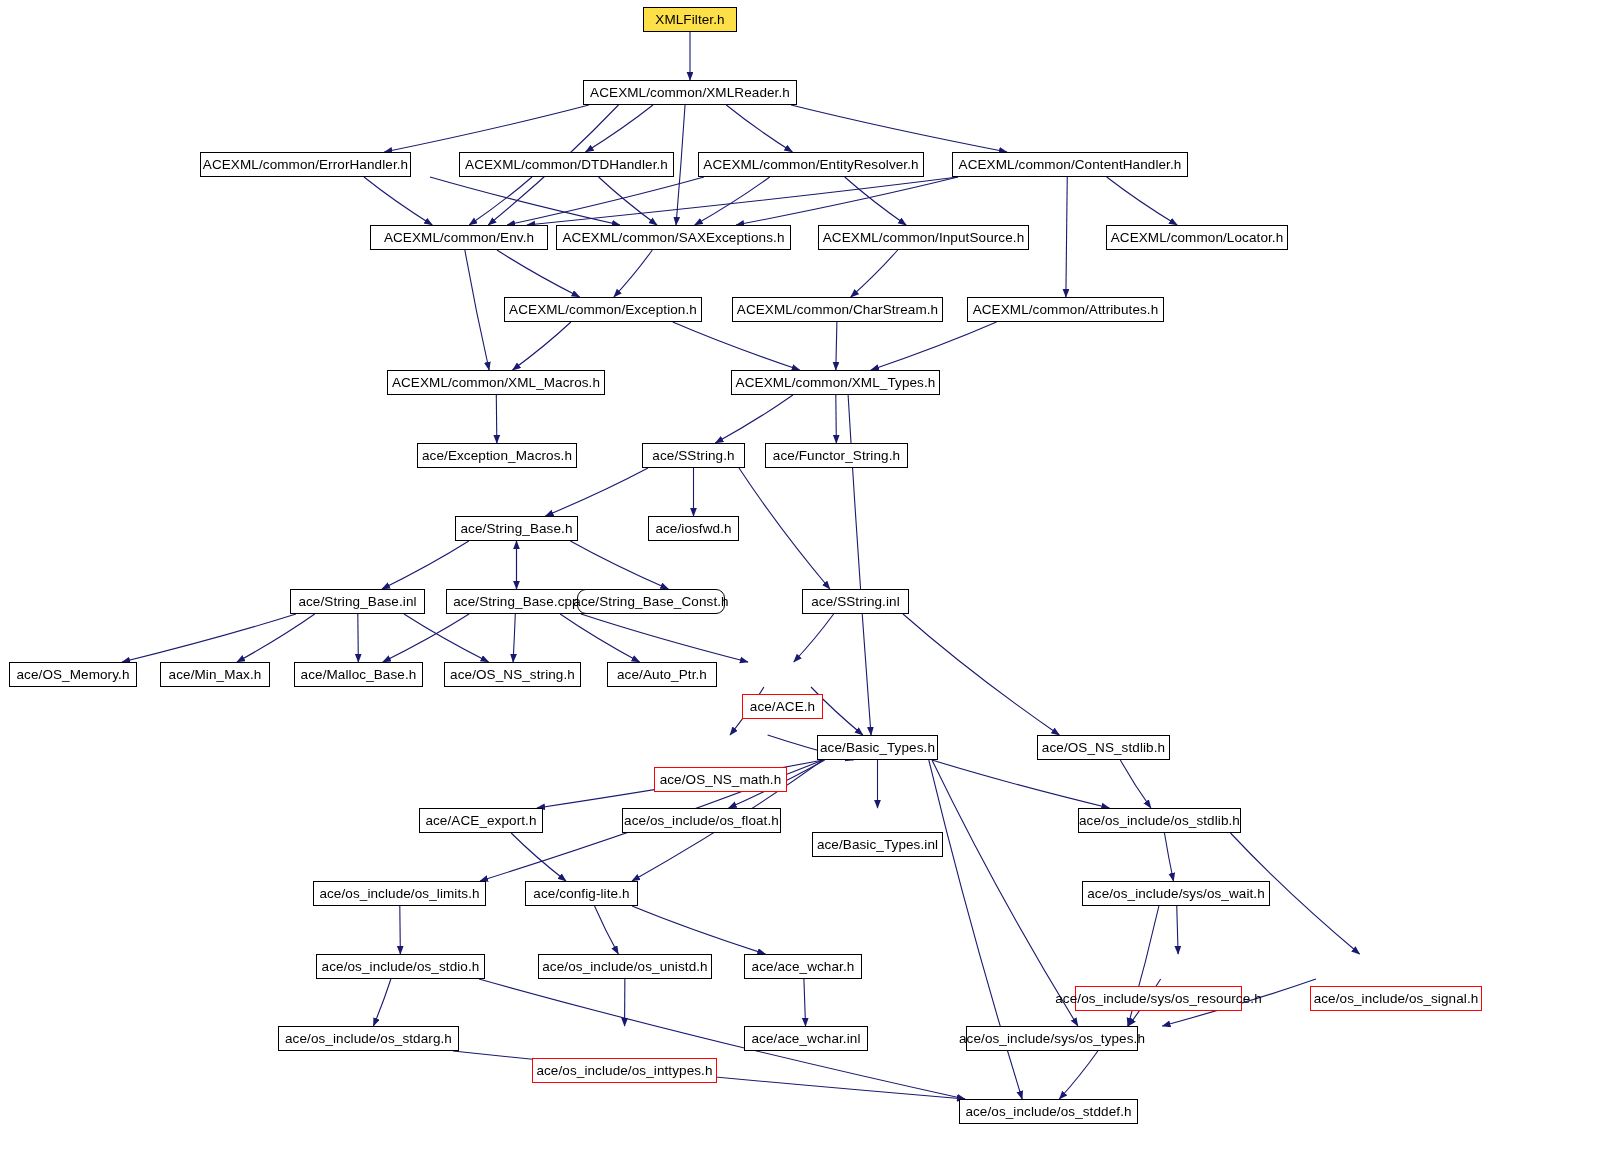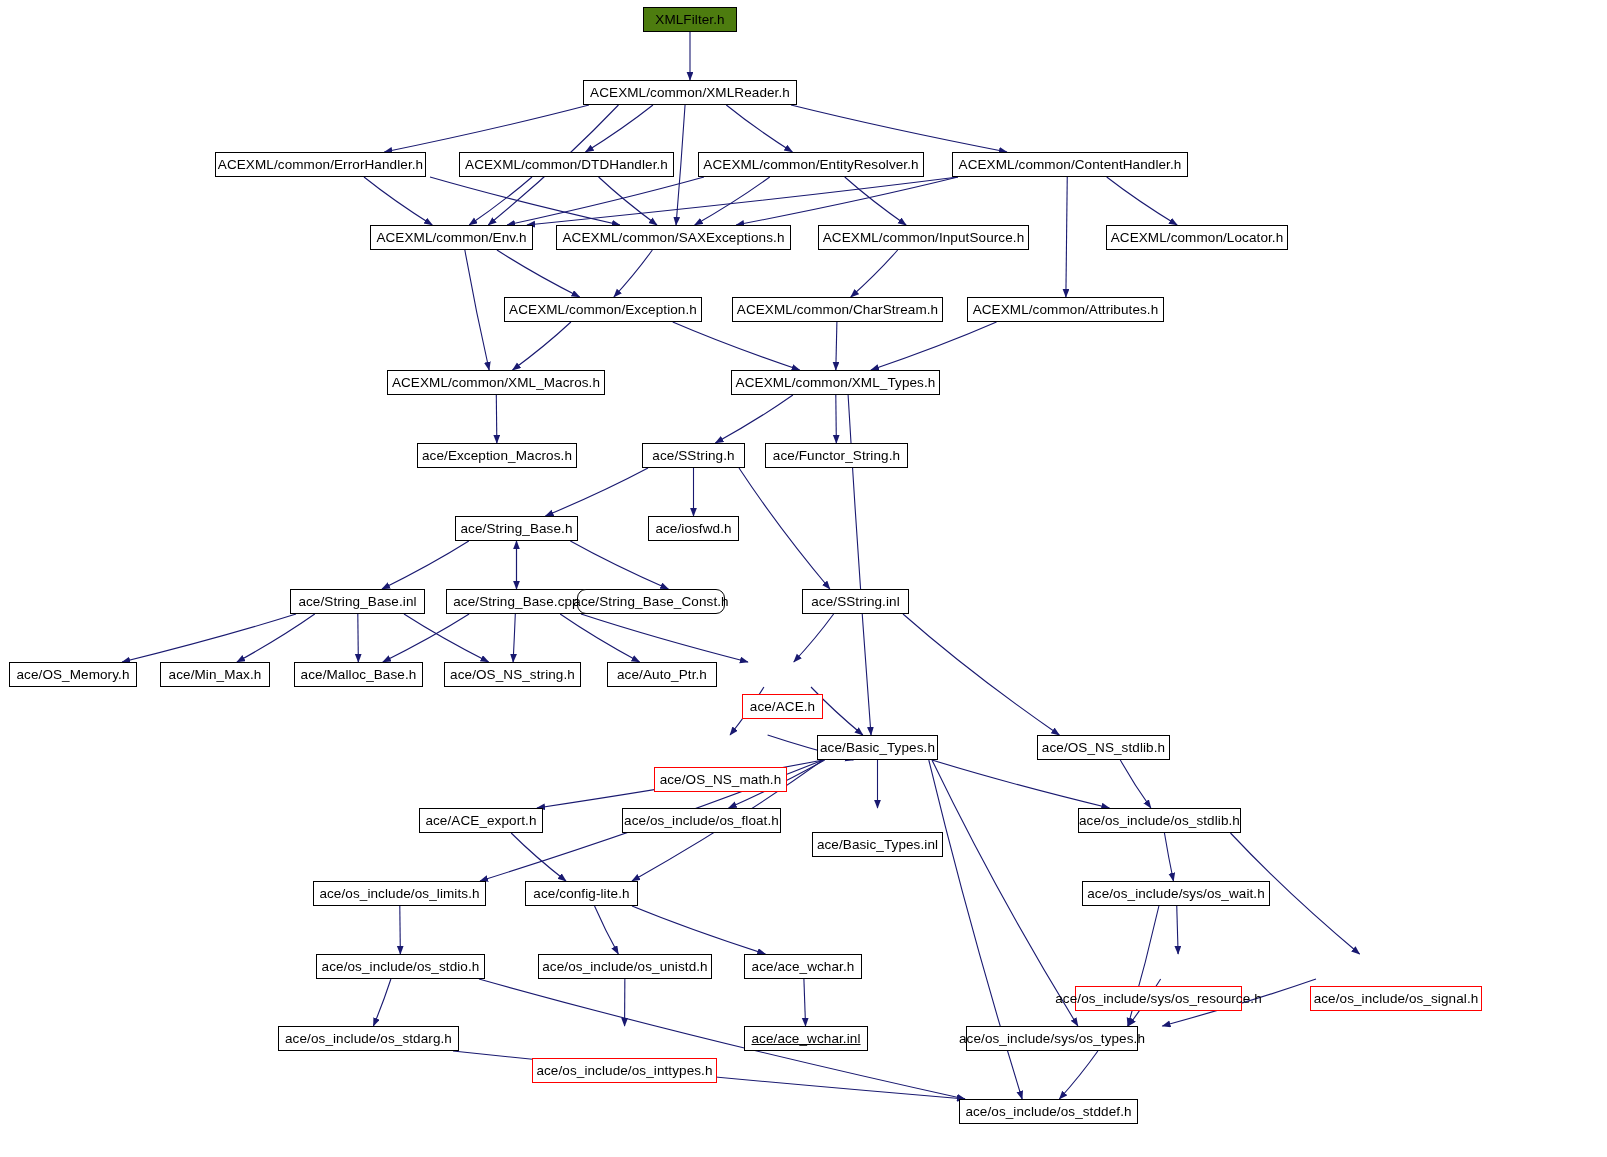--- a/index.html
+++ b/index.html
@@ -32,21 +32,21 @@
     font-size: 13.5px;
     line-height: 1;
     display: flex;
     align-items: center;
     justify-content: center;
     white-space: nowrap;
     height: 25px;
     letter-spacing: 0.1px;
   }
   .node.root {
-    background: #4d7c0f;
+    background: #fde047;
     border-color: #000000;
   }
   .node.redbox {
     border: 1px solid #ff0000;
     margin-top: 32px;
   }
 </style>
 </head>
 <body>
 
@@ -131,25 +131,25 @@
         <path d="M803.9,979 Q804.62072,1002.5 805.538,1026" fill="none" stroke="#191970" stroke-width="1.1" marker-end="url(#arrowhead)"></path>
         <path d="M1160.65,979 Q1146.35572,1002.5 1128.163,1026" fill="none" stroke="#191970" stroke-width="1.1" marker-end="url(#arrowhead)"></path>
         <path d="M1316,979 Q1248.3896,1002.5 1162.34,1026" fill="none" stroke="#191970" stroke-width="1.1" marker-end="url(#arrowhead)"></path>
         <path d="M453,1051 Q678.28,1075 965,1099" fill="none" stroke="#191970" stroke-width="1.1" marker-end="url(#arrowhead)"></path>
         <path d="M1097.85,1051 Q1080.91308,1075 1059.357,1099" fill="none" stroke="#191970" stroke-width="1.1" marker-end="url(#arrowhead)"></path>
       </g>
   </svg>
   <div id="nodes-group">
       <div class="node root" style="left: 643px; top: 7px; width: 94px;">XMLFilter.h</div>
       <div class="node" style="left: 583px; top: 80px; width: 214px;">ACEXML/common/XMLReader.h</div>
-      <div class="node" style="left: 215px; top: 152px; width: 211px;">ACEXML/common/ErrorHandler.h</div>
+      <div class="node" style="left: 200px; top: 152px; width: 211px;">ACEXML/common/ErrorHandler.h</div>
       <div class="node" style="left: 459px; top: 152px; width: 215px;">ACEXML/common/DTDHandler.h</div>
       <div class="node" style="left: 698px; top: 152px; width: 226px;">ACEXML/common/EntityResolver.h</div>
       <div class="node" style="left: 952px; top: 152px; width: 236px;">ACEXML/common/ContentHandler.h</div>
-      <div class="node" style="left: 370px; top: 225px; width: 163px; text-align: right;">ACEXML/common/Env.h</div>
+      <div class="node" style="left: 370px; top: 225px; width: 178px; text-align: right;">ACEXML/common/Env.h</div>
       <div class="node" style="left: 556px; top: 225px; width: 235px;">ACEXML/common/SAXExceptions.h</div>
       <div class="node" style="left: 818px; top: 225px; width: 211px;">ACEXML/common/InputSource.h</div>
       <div class="node" style="left: 1106px; top: 225px; width: 182px;">ACEXML/common/Locator.h</div>
       <div class="node" style="left: 504px; top: 297px; width: 198px;">ACEXML/common/Exception.h</div>
       <div class="node" style="left: 732px; top: 297px; width: 211px;">ACEXML/common/CharStream.h</div>
       <div class="node" style="left: 967px; top: 297px; width: 197px;">ACEXML/common/Attributes.h</div>
       <div class="node" style="left: 387px; top: 370px; width: 218px;">ACEXML/common/XML_Macros.h</div>
       <div class="node" style="left: 731px; top: 370px; width: 209px;">ACEXML/common/XML_Types.h</div>
       <div class="node" style="left: 417px; top: 443px; width: 160px;">ace/Exception_Macros.h</div>
       <div class="node" style="left: 642px; top: 443px; width: 103px;">ace/SString.h</div>
@@ -176,17 +176,17 @@
       <div class="node" style="left: 313px; top: 881px; width: 173px;">ace/os_include/os_limits.h</div>
       <div class="node" style="left: 525px; top: 881px; width: 113px;">ace/config-lite.h</div>
       <div class="node" style="left: 1082px; top: 881px; width: 188px;">ace/os_include/sys/os_wait.h</div>
       <div class="node" style="left: 316px; top: 954px; width: 169px;">ace/os_include/os_stdio.h</div>
       <div class="node" style="left: 538px; top: 954px; width: 174px;">ace/os_include/os_unistd.h</div>
       <div class="node" style="left: 744px; top: 954px; width: 118px;">ace/ace_wchar.h</div>
       <div class="node redbox" style="left: 1075px; top: 954px; width: 167px;">ace/os_include/sys/os_resource.h</div>
       <div class="node redbox" style="left: 1310px; top: 954px; width: 172px;">ace/os_include/os_signal.h</div>
       <div class="node" style="left: 278px; top: 1026px; width: 181px;">ace/os_include/os_stdarg.h</div>
       <div class="node redbox" style="left: 532px; top: 1026px; width: 185px;">ace/os_include/os_inttypes.h</div>
-      <div class="node" style="left: 744px; top: 1026px; width: 124px; text-decoration: underline;">ace/ace_wchar.inl</div>
+      <div class="node" style="left: 744px; top: 1026px; width: 124px;">ace/ace_wchar.inl</div>
       <div class="node" style="left: 966px; top: 1026px; width: 172px;">ace/os_include/sys/os_types.h</div>
       <div class="node" style="left: 959px; top: 1099px; width: 179px;">ace/os_include/os_stddef.h</div>
     </div>
 </div>
 
 </body></html>

